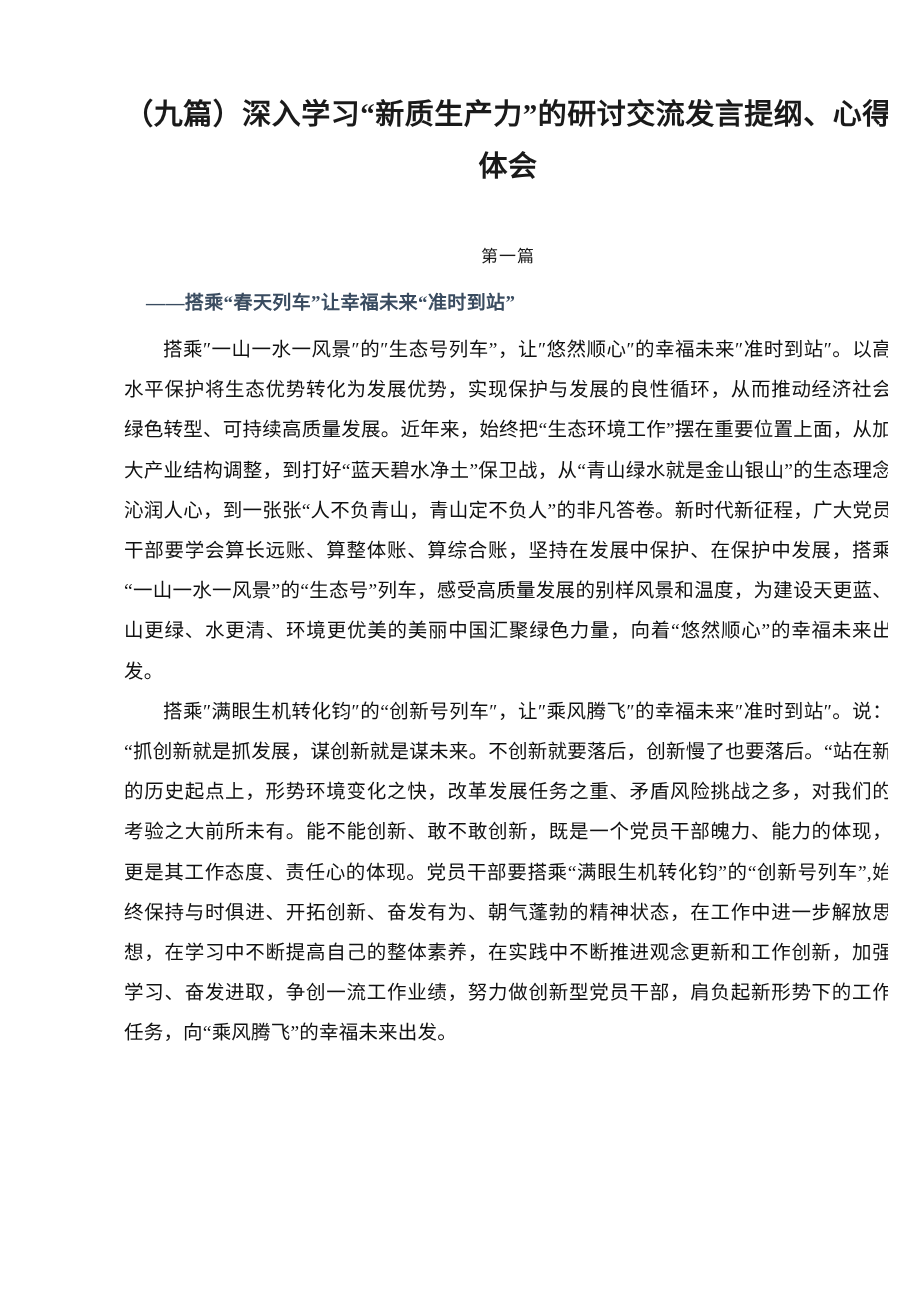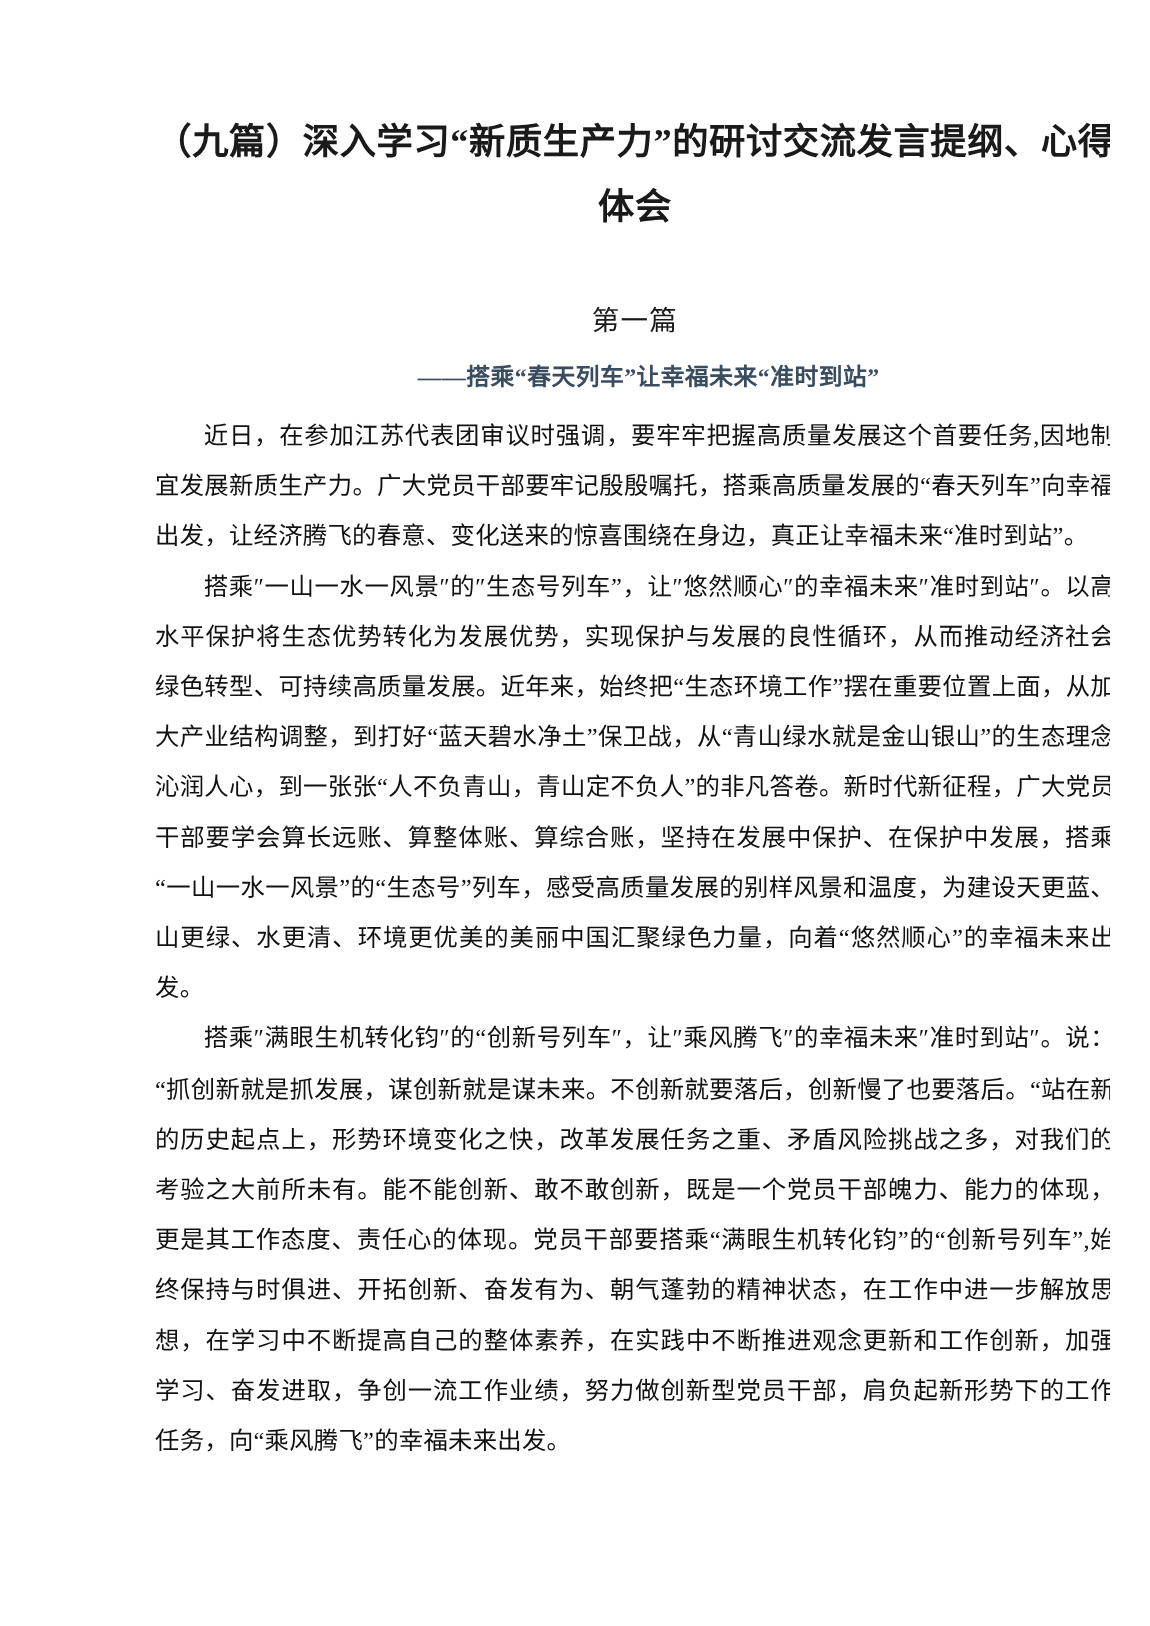--- a/index.html
+++ b/index.html
@@ -42,38 +42,38 @@
     text-align: center;
     letter-spacing: 0.5px;
     color: #1a1a1a;
     font-family: "Liberation Serif", "DejaVu Serif", serif;
   }
 
   
   .section-marker {
     margin: 0;
     padding-top: 50px;
-    font-size: 22px;
+    font-size: 17px;
     line-height: 30px;
     text-align: center;
     color: #1a1a1a;
     letter-spacing: 1px;
   }
 
   
   .sub-heading {
     margin: 0;
     padding-top: 14px;
     padding-left: 22px;
     font-size: 19px;
     line-height: 34px;
     font-weight: 700;
     color: #3a4c60;
     letter-spacing: 0.4px;
-    text-align: center;
+    text-align: left;
   }
 
   
   .body-copy {
     padding-top: 10px;
   }
 
   .para {
     margin: 0;
     font-size: 19.5px;
@@ -95,19 +95,18 @@
 <div class="page">
   <div class="content">
 
     <h1 class="doc-title">（九篇）深入学习“新质生产力”的研讨交流发言提纲、心得体会</h1>
 
     <div class="section-marker">第一篇</div>
 
     <h2 class="sub-heading">——搭乘“春天列车”让幸福未来“准时到站”</h2>
 
     <div class="body-copy">
-      <p class="para">近日，在参加江苏代表团审议时强调，要牢牢把握高质量发展这个首要任务,因地制宜发展新质生产力。广大党员干部要牢记殷殷嘱托，搭乘高质量发展的“春天列车”向幸福出发，让经济腾飞的春意、变化送来的惊喜围绕在身边，真正让幸福未来“准时到站”。</p>
       <p class="para">搭乘″一山一水一风景″的″生态号列车”，让″悠然顺心″的幸福未来″准时到站″。以高水平保护将生态优势转化为发展优势，实现保护与发展的良性循环，从而推动经济社会绿色转型、可持续高质量发展。近年来，始终把“生态环境工作”摆在重要位置上面，从加大产业结构调整，到打好“蓝天碧水净土”保卫战，从“青山绿水就是金山银山”的生态理念沁润人心，到一张张“人不负青山，青山定不负人”的非凡答卷。新时代新征程，广大党员干部要学会算长远账、算整体账、算综合账，坚持在发展中保护、在保护中发展，搭乘“一山一水一风景”的“生态号”列车，感受高质量发展的别样风景和温度，为建设天更蓝、山更绿、水更清、环境更优美的美丽中国汇聚绿色力量，向着“悠然顺心”的幸福未来出发。</p>
       <p class="para">搭乘″满眼生机转化钧″的“创新号列车″，让″乘风腾飞″的幸福未来″准时到站″。说：“抓创新就是抓发展，谋创新就是谋未来。不创新就要落后，创新慢了也要落后。“站在新的历史起点上，形势环境变化之快，改革发展任务之重、矛盾风险挑战之多，对我们的考验之大前所未有。能不能创新、敢不敢创新，既是一个党员干部魄力、能力的体现，更是其工作态度、责任心的体现。党员干部要搭乘“满眼生机转化钧”的“创新号列车”,始终保持与时俱进、开拓创新、奋发有为、朝气蓬勃的精神状态，在工作中进一步解放思想，在学习中不断提高自己的整体素养，在实践中不断推进观念更新和工作创新，加强学习、奋发进取，争创一流工作业绩，努力做创新型党员干部，肩负起新形势下的工作任务，向“乘风腾飞”的幸福未来出发。</p>
     </div>
 
   </div>
 </div>
 
 </body></html>

